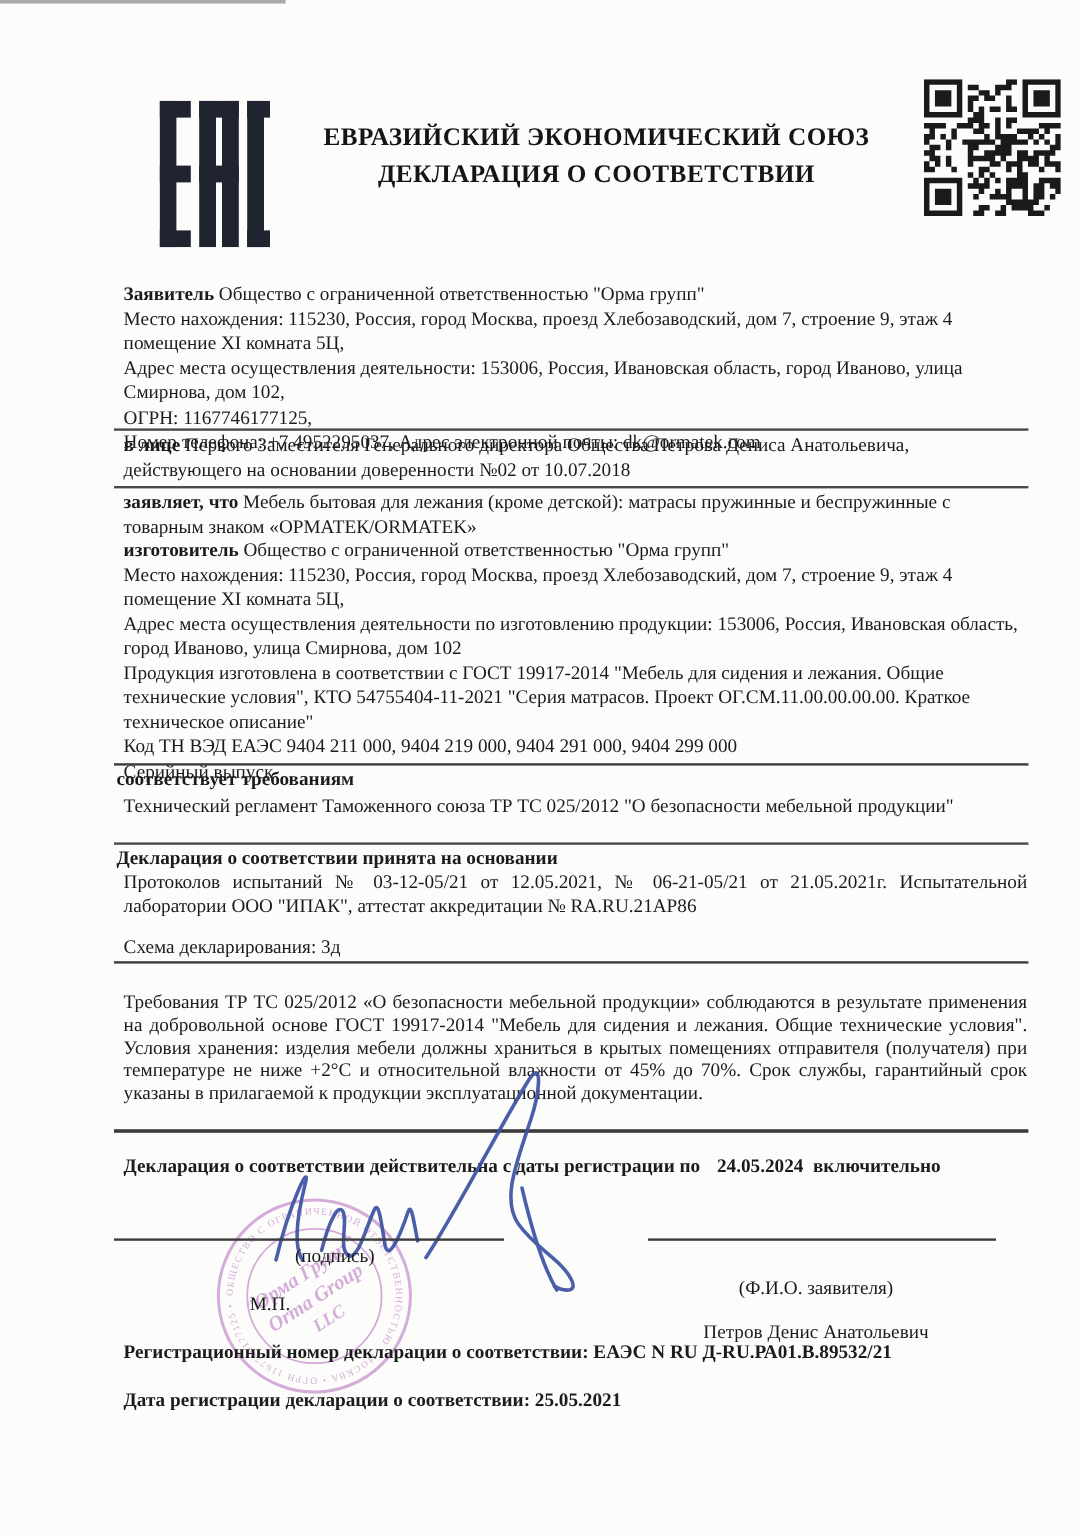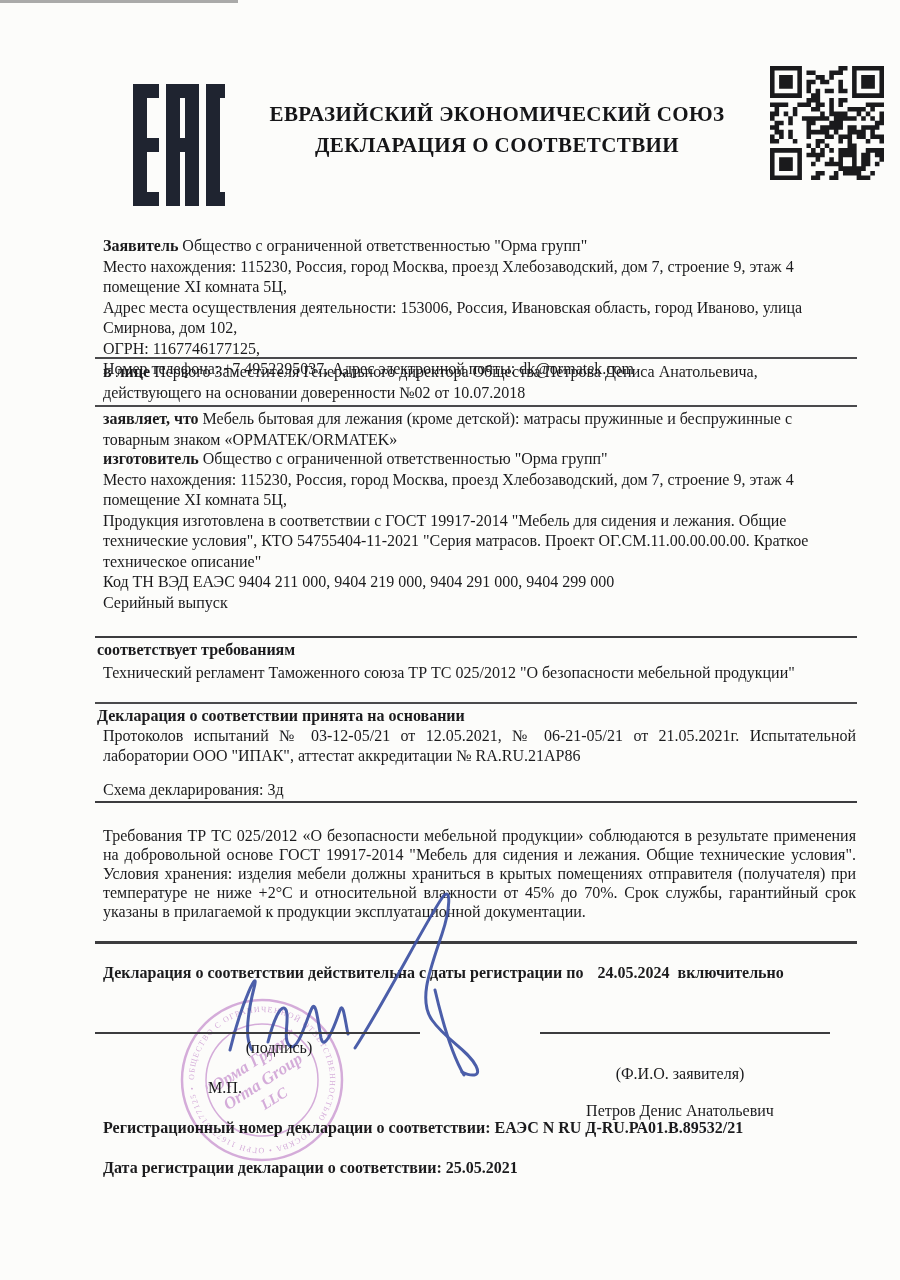--- a/index.html
+++ b/index.html
@@ -77,20 +77,21 @@
 
   <div class="abs rule thin" style="top:405px;"></div>
 
   <div class="abs col" style="top:409px;">
     <span class="b">заявляет, что</span> <span>Мебель бытовая для лежания (кроме детской): матрасы пружинные и беспружинные с товарным знаком «ОРМАТЕК/ORMATEK»</span>
   </div>
 
   <div class="abs col" style="top:449px;">
     <div><span class="b">изготовитель</span> <span>Общество с ограниченной ответственностью "Орма групп"</span></div>
     <div>Место нахождения: 115230, Россия, город Москва, проезд Хлебозаводский, дом 7, строение 9, этаж 4 помещение XI комната 5Ц,</div>
+    <div>Адрес места осуществления деятельности по изготовлению продукции: 153006, Россия, Ивановская область, город Иваново, улица Смирнова, дом 102</div>
     <div>Продукция изготовлена в соответствии с ГОСТ 19917-2014 "Мебель для сидения и лежания. Общие технические условия", КТО 54755404-11-2021 "Серия  матрасов. Проект ОГ.СМ.11.00.00.00.00. Краткое техническое описание"</div>
     <div>Код ТН ВЭД ЕАЭС 9404 211 000, 9404 219 000, 9404 291 000, 9404 299 000</div>
     <div>Серийный выпуск</div>
   </div>
 
   <div class="abs rule" style="top:636px;"></div>
 
   <div class="abs col b flush" style="top:640px;">соответствует требованиям</div>
   <div class="abs col just" style="top:663px;line-height:19.5px;">Технический регламент Таможенного союза ТР ТС 025/2012 "О безопасности мебельной продукции"</div>
 

